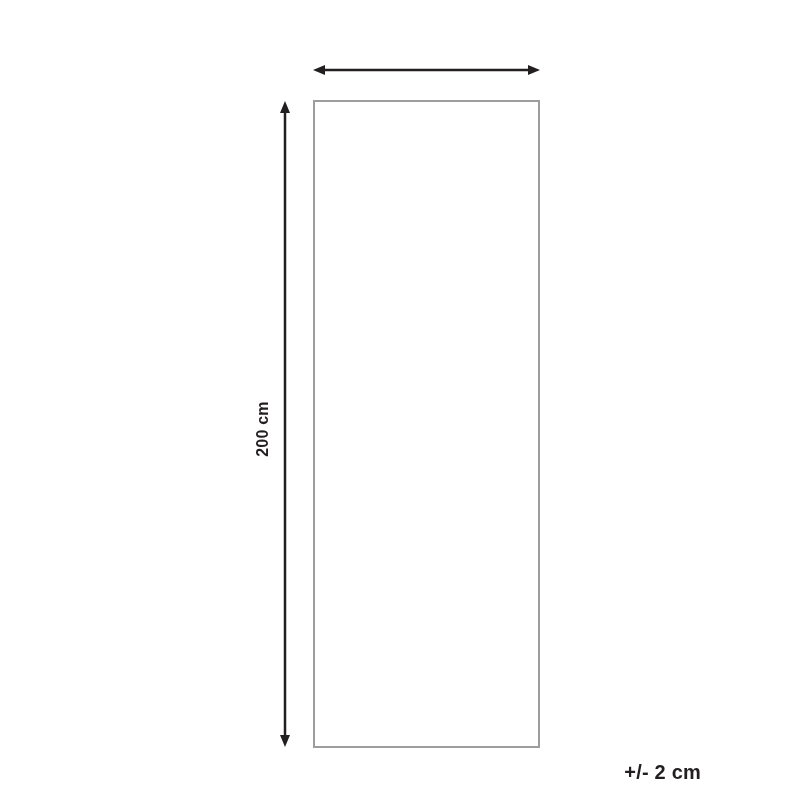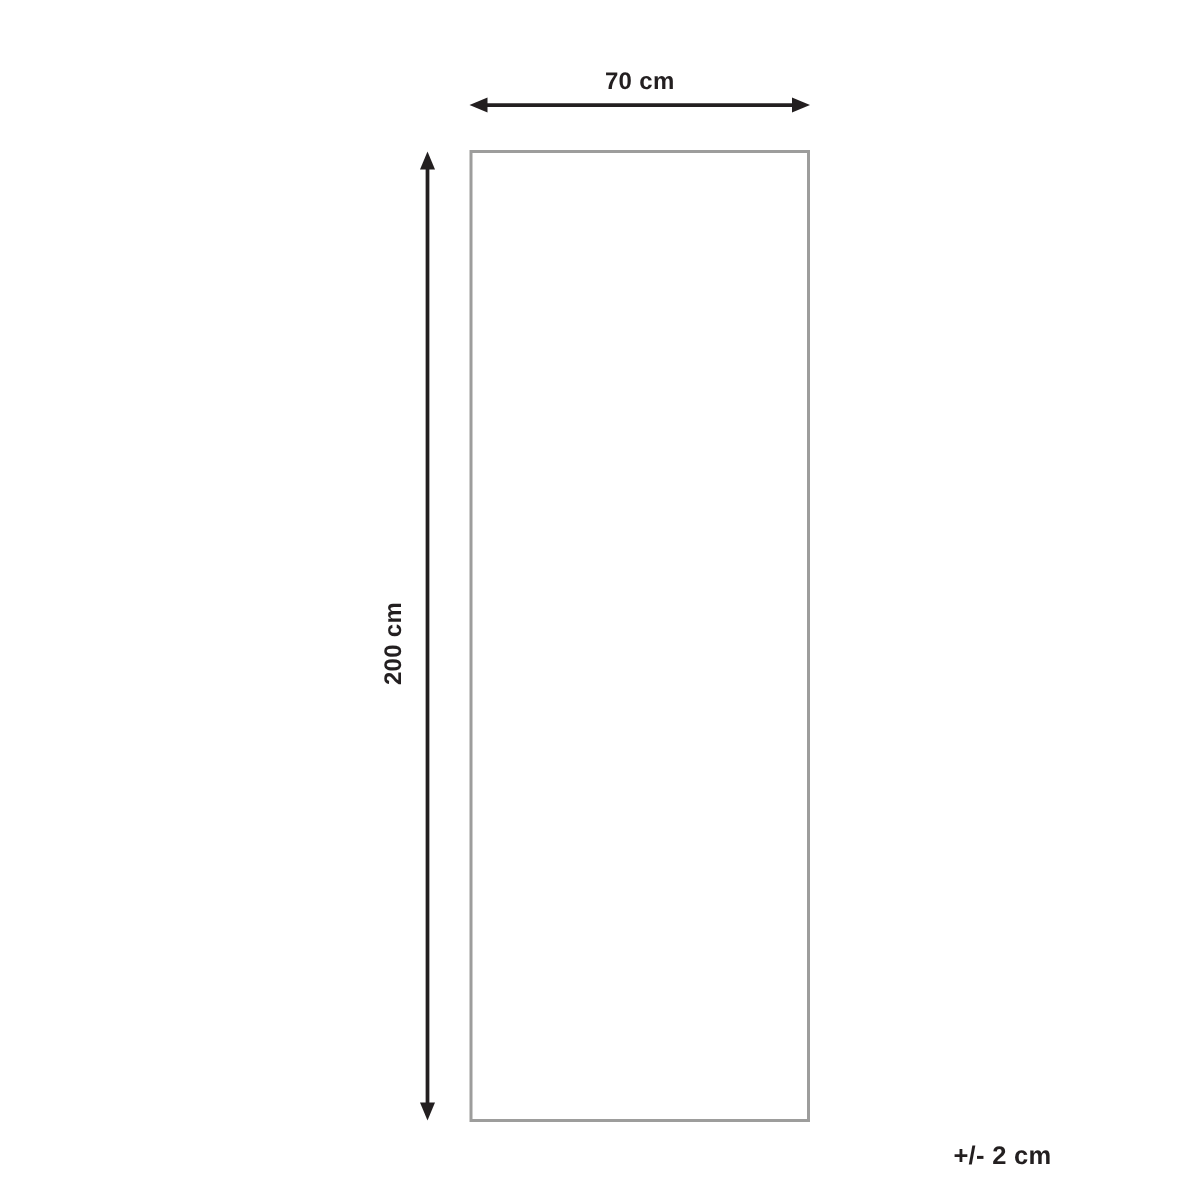--- a/index.html
+++ b/index.html
@@ -42,21 +42,21 @@
     width: 80px;
     height: 20px;
     line-height: 20px;
     text-align: center;
     transform: rotate(-90deg);
     transform-origin: center center;
   }
   .tolerance-label {
     right: 99px;
     top: 761px;
-    font-size: 17px;
+    font-size: 20px;
     text-align: right;
   }
 </style>
 </head>
 <body>
 
 <div class="canvas">
 
   <svg class="diagram-svg" viewBox="0 0 800 800" xmlns="http://www.w3.org/2000/svg">
 
@@ -64,19 +64,18 @@
 
     <line x1="322" y1="70" x2="531" y2="70" stroke-width="2.5" stroke="#231f20"></line>
     <polygon points="313,70 325,65 325,75" fill="#231f20"></polygon>
     <polygon points="540,70 528,65 528,75" fill="#231f20"></polygon>
 
     <line x1="285" y1="110" x2="285" y2="738" stroke-width="2.5" stroke="#231f20"></line>
     <polygon points="285,101 280,113 290,113" fill="#231f20"></polygon>
     <polygon points="285,747 280,735 290,735" fill="#231f20"></polygon>
   </svg>
 
-  <div class="dim-label width-label">70 cm</div>
 
   <div class="dim-label height-label">200 cm</div>
 
   <div class="dim-label tolerance-label">+/- 2 cm</div>
 
 </div>
 
 </body></html>

